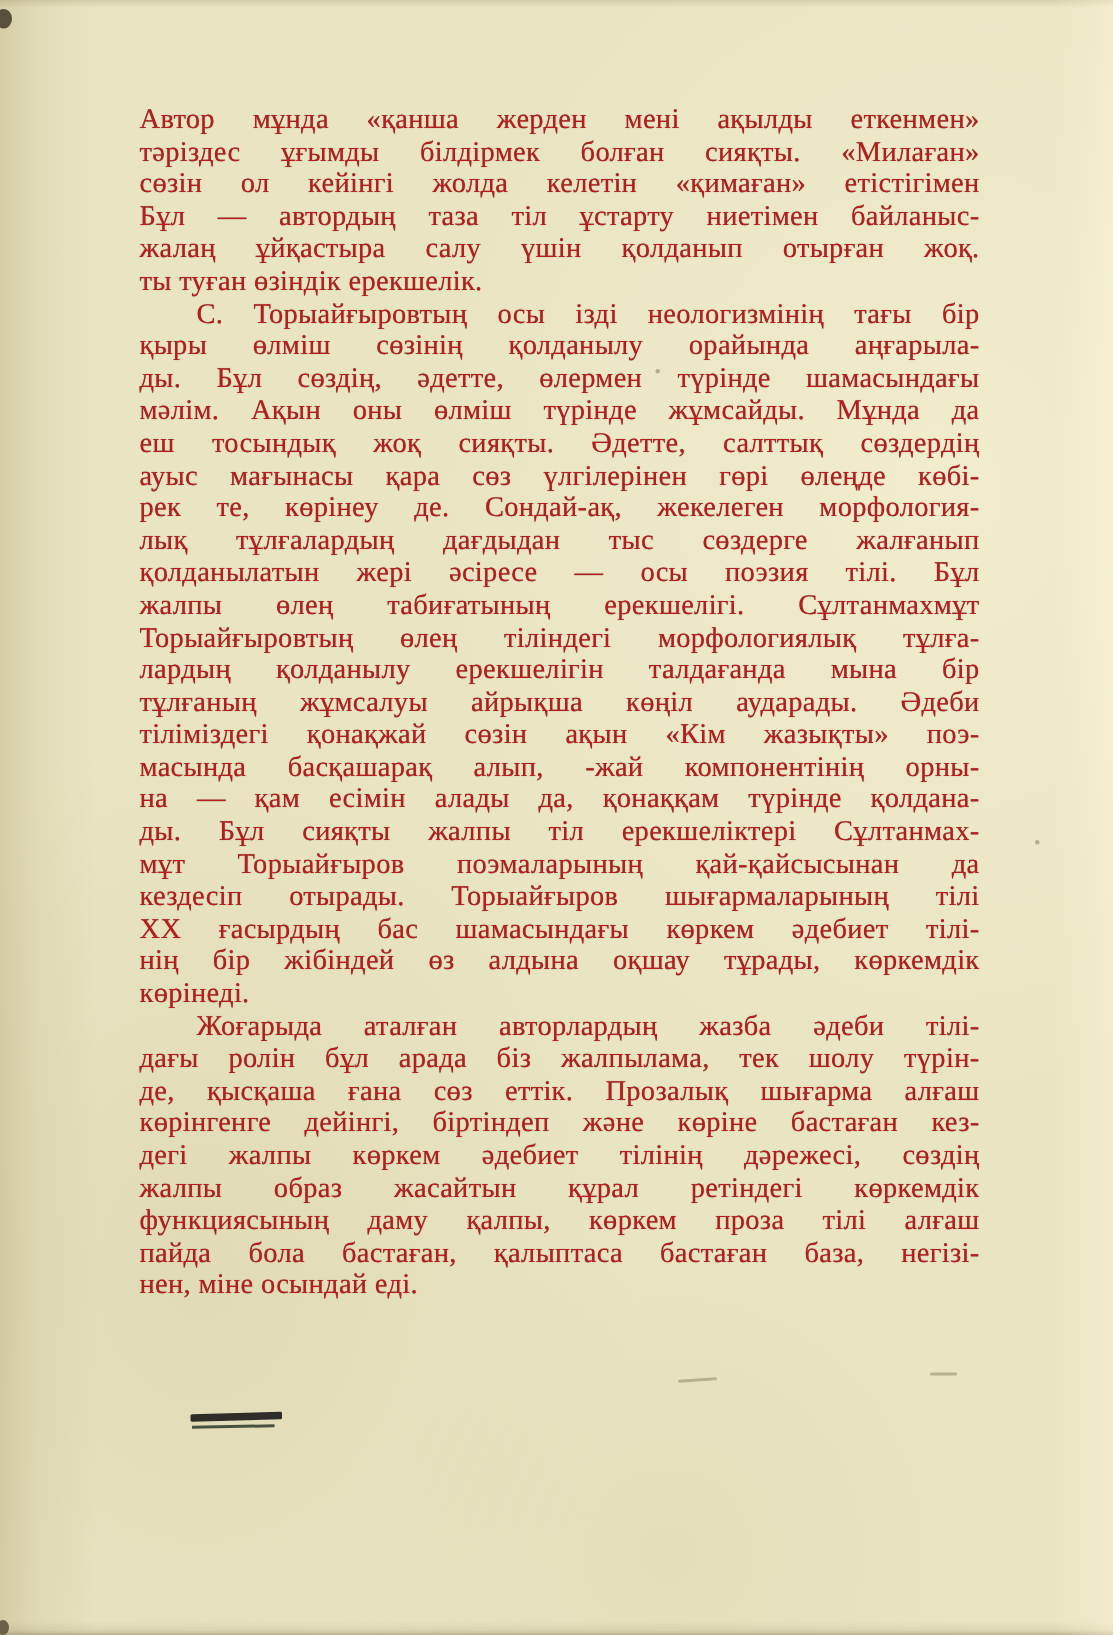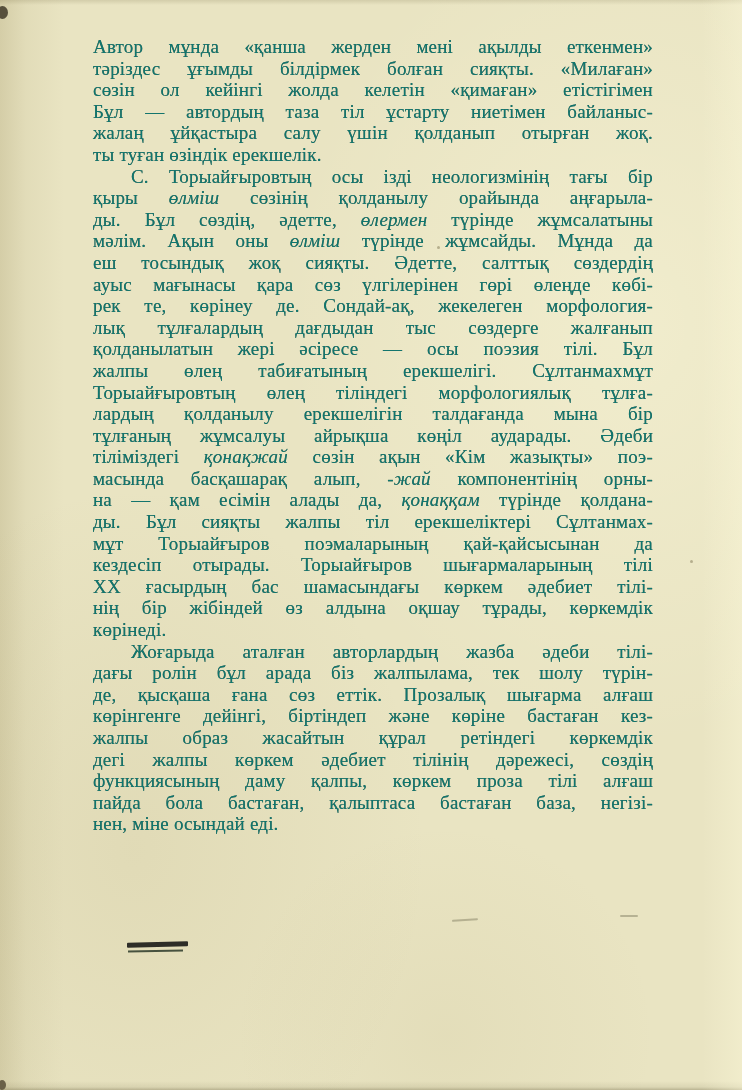--- a/index.html
+++ b/index.html
@@ -20,45 +20,45 @@
       linear-gradient(180deg, rgba(110,100,60,0.18) 0px, rgba(0,0,0,0) 5px);
   }
   .page-text{
     position:absolute;left:93px;top:36px;width:560px;
     color:#2c2a24;font-size:19px;line-height:21.6px;letter-spacing:0.2px;
     text-shadow:0 0 0.5px rgba(44,42,36,0.65);
   }
   .line{text-align:justify;text-align-last:justify;white-space:normal;}
   .line.last{text-align-last:left;}
   .line.indent{text-indent:38px;}
-  .it{font-style:italic;}
+  .it{}
   .rule-a{position:absolute;left:127px;top:942px;width:61px;height:5px;background:#2e2d28;transform:skewY(-1.5deg);border-radius:1px;}
   .rule-b{position:absolute;left:128px;top:950px;width:55px;height:2px;background:#47523f;transform:skewY(-1deg);}
   .spot-tl{position:absolute;left:-3px;top:6px;width:11px;height:13px;background:#57503c;border-radius:50%;}
   .spot-bl{position:absolute;left:-2px;top:1080px;width:8px;height:10px;background:#6a6148;border-radius:50%;}
   .smudge{position:absolute;height:2px;background:rgba(90,85,60,0.35);border-radius:1px;}
   .smudge.s1{left:452px;top:919px;width:26px;transform:rotate(-4deg);}
   .smudge.s2{left:620px;top:915px;width:18px;}
   .speck{position:absolute;width:3px;height:3px;border-radius:50%;background:rgba(100,90,55,0.4);}
 </style>
 </head>
 <body style="background: rgb(233, 228, 194);">
 
 <div class="paper-shade"></div>
 
-<div class="page-text" style="color: #0f766e;">
+<div class="page-text" style="color: #b91c1c; margin-top: 33px;">
     <div class="line"><span>Автор мұнда «қанша жерден мені ақылды еткенмен»</span></div>
     <div class="line"><span>тәріздес ұғымды білдірмек болған сияқты. «Милаған»</span></div>
     <div class="line"><span>сөзін ол кейінгі жолда келетін «қимаған» етістігімен</span></div>
     <div class="line"><span>Бұл — автордың таза тіл ұстарту ниетімен байланыс-</span></div>
     <div class="line"><span>жалаң ұйқастыра салу үшін қолданып  отырған жоқ.</span></div>
     <div class="line last"><span>ты туған өзіндік ерекшелік.</span></div>
     <div class="line indent"><span>С. Торыайғыровтың осы ізді неологизмінің тағы бір</span></div>
     <div class="line"><span>қыры </span><span class="it">өлміш</span><span> сөзінің қолданылу орайында  аңғарыла-</span></div>
-    <div class="line"><span>ды. Бұл сөздің, әдетте, </span><span class="it">өлермен</span><span> түрінде жұмсалатыны</span></div>
+    <div class="line"><span>ды. Бұл сөздің, әдетте, </span><span class="it">өлермен</span><span> түрінде шамасындағы</span></div>
     <div class="line"><span>мәлім. Ақын оны </span><span class="it">өлміш</span><span> түрінде жұмсайды. Мұнда да</span></div>
     <div class="line"><span>еш тосындық жоқ сияқты.  Әдетте, салттық сөздердің</span></div>
     <div class="line"><span>ауыс мағынасы қара сөз үлгілерінен гөрі өлеңде көбі-</span></div>
     <div class="line"><span>рек те, көрінеу де. Сондай-ақ, жекелеген морфология-</span></div>
     <div class="line"><span>лық тұлғалардың дағдыдан тыс  сөздерге  жалғанып</span></div>
     <div class="line"><span>қолданылатын жері әсіресе — осы поэзия  тілі.  Бұл</span></div>
     <div class="line"><span>жалпы өлең табиғатының ерекшелігі.  Сұлтанмахмұт</span></div>
     <div class="line"><span>Торыайғыровтың өлең тіліндегі морфологиялық тұлға-</span></div>
     <div class="line"><span>лардың қолданылу ерекшелігін талдағанда мына бір</span></div>
     <div class="line"><span>тұлғаның жұмсалуы айрықша көңіл аударады. Әдеби</span></div>
@@ -68,22 +68,22 @@
     <div class="line"><span>ды. Бұл сияқты жалпы тіл ерекшеліктері  Сұлтанмах-</span></div>
     <div class="line"><span>мұт Торыайғыров поэмаларының  қай-қайсысынан да</span></div>
     <div class="line"><span>кездесіп отырады. Торыайғыров шығармаларының тілі</span></div>
     <div class="line"><span>XX ғасырдың бас шамасындағы көркем  әдебиет тілі-</span></div>
     <div class="line"><span>нің бір жібіндей өз алдына оқшау тұрады, көркемдік</span></div>
     <div class="line last"><span>көрінеді.</span></div>
     <div class="line indent"><span>Жоғарыда аталған авторлардың жазба әдеби тілі-</span></div>
     <div class="line"><span>дағы ролін бұл арада біз жалпылама, тек шолу түрін-</span></div>
     <div class="line"><span>де, қысқаша ғана сөз еттік. Прозалық шығарма алғаш</span></div>
     <div class="line"><span>көрінгенге дейінгі, біртіндеп және көріне бастаған кез-</span></div>
+    <div class="line"><span>дегі жалпы көркем әдебиет тілінің  дәрежесі,  сөздің</span></div>
     <div class="line"><span>жалпы образ жасайтын құрал  ретіндегі  көркемдік</span></div>
-    <div class="line"><span>дегі жалпы көркем әдебиет тілінің  дәрежесі,  сөздің</span></div>
     <div class="line"><span>функциясының даму қалпы, көркем проза  тілі алғаш</span></div>
     <div class="line"><span>пайда бола бастаған, қалыптаса бастаған база, негізі-</span></div>
     <div class="line last"><span>нен, міне осындай еді.</span></div>
   </div>
 
 <div class="rule-a"></div>
 <div class="rule-b"></div>
 
 <div class="spot-tl"></div>
 <div class="spot-bl"></div>

